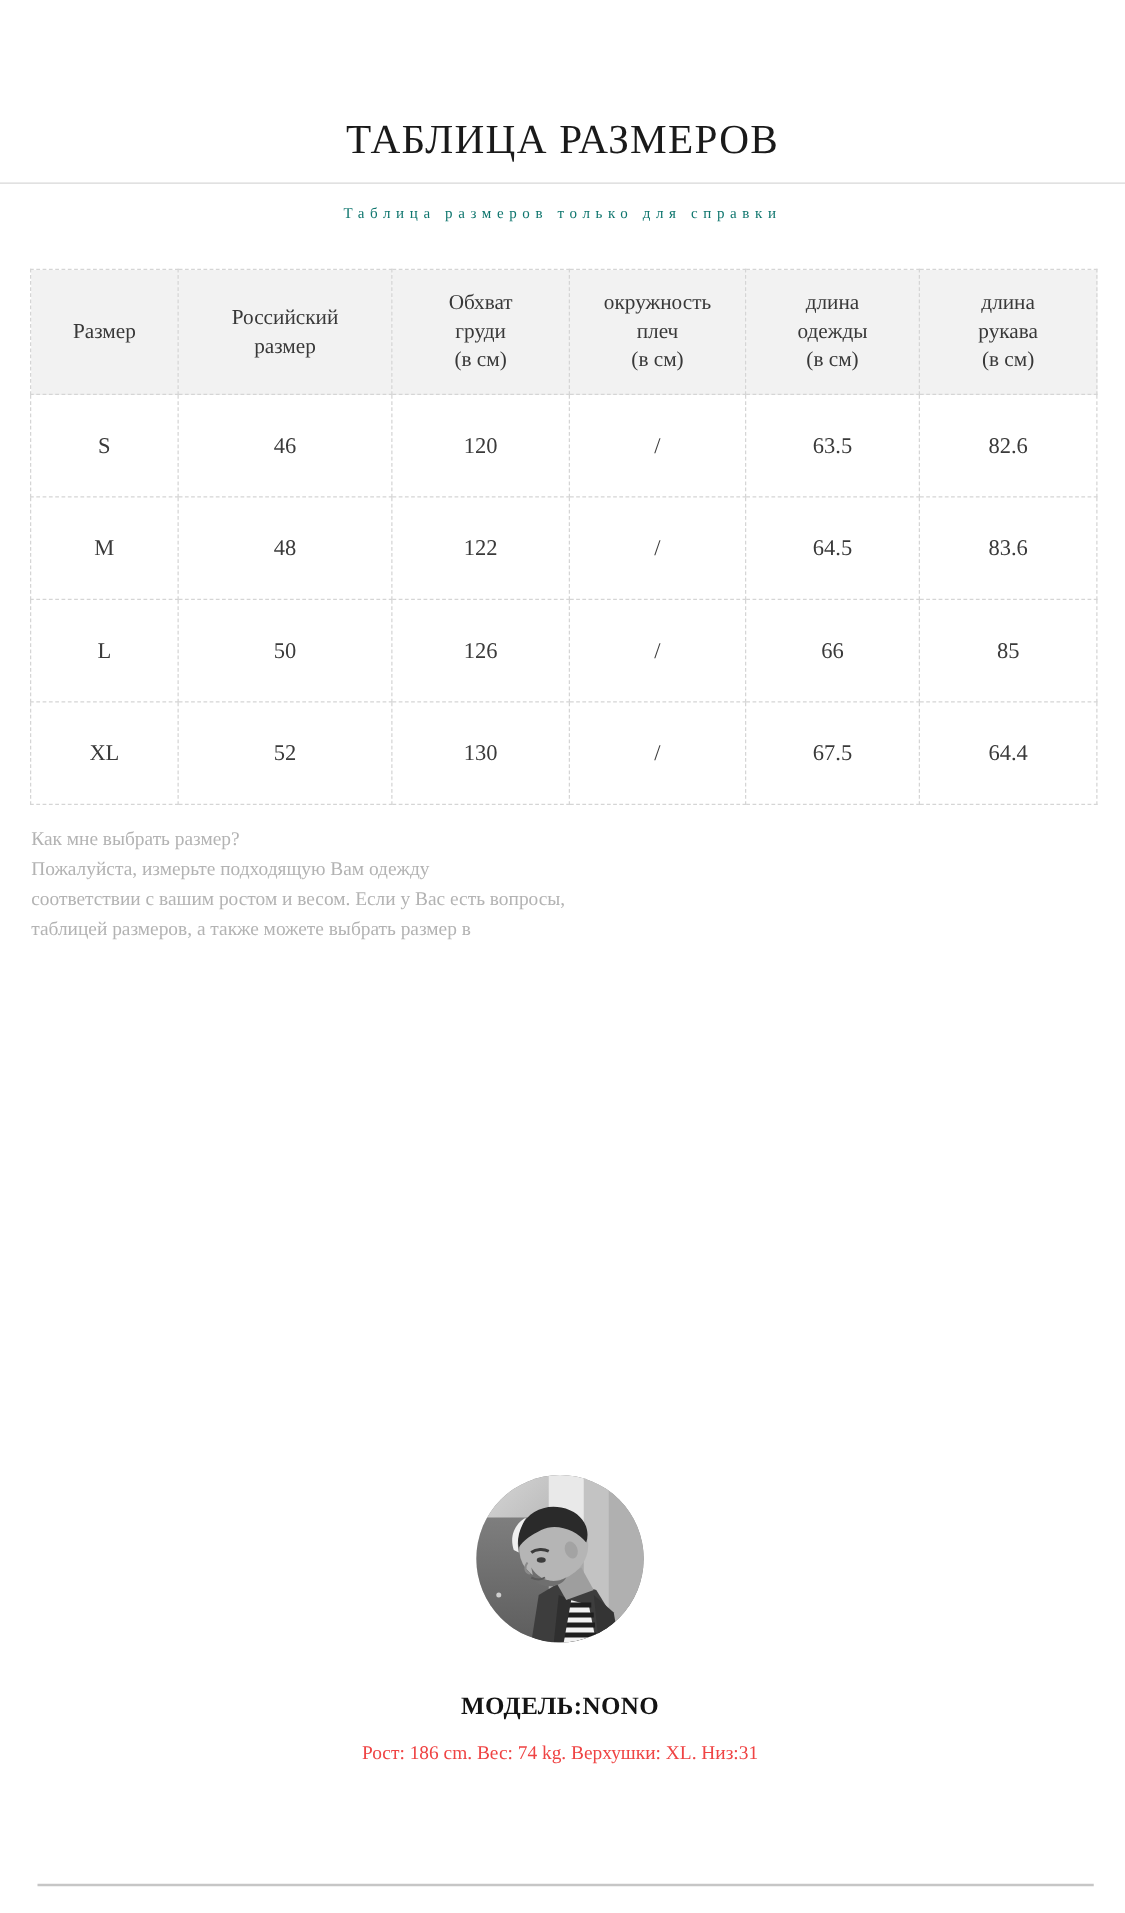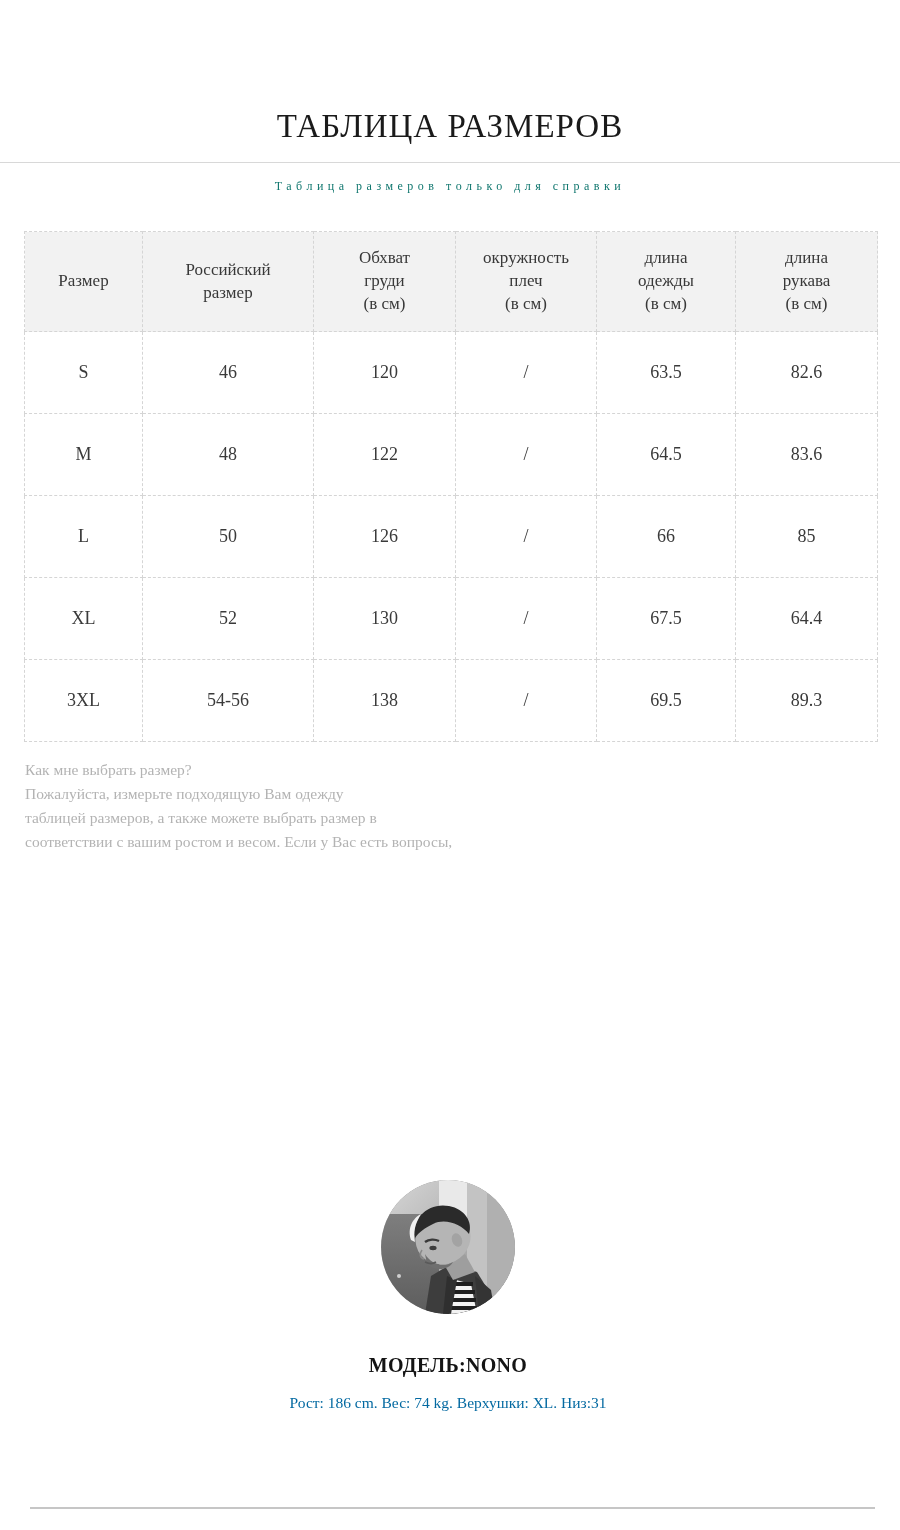--- a/index.html
+++ b/index.html
@@ -16,21 +16,21 @@
     overflow: hidden;
   }
 
   
   .page-title {
     text-align: center;
     font-size: 33px;
     font-weight: normal;
     letter-spacing: 1px;
     color: #1a1a1a;
-    margin: 18px;
+    margin: 4px;
     padding-top: 90px;
     line-height: 1.1;
     font-family: "Liberation Serif", "DejaVu Serif", serif;
   }
   .title-rule {
     width: 100%;
     height: 1px;
     background: #d8d8d8;
     margin-top: 16px;
   }
@@ -113,21 +113,21 @@
     margin-top: 40px;
     font-size: 20px;
     font-weight: bold;
     color: #141414;
     letter-spacing: 0.3px;
     font-family: "Liberation Serif", "DejaVu Serif", serif;
   }
   .model-specs {
     margin-top: 17px;
     font-size: 15.5px;
-    color: #0369a1;
+    color: #ef4444;
     font-family: "Liberation Serif", "DejaVu Serif", serif;
   }
 
   
   .footer-rule {
     position: absolute;
     left: 30px;
     top: 1507px;
     width: 845px;
     height: 2px;
@@ -208,37 +208,29 @@
         <td>85</td>
       </tr>
       <tr>
         <td>XL</td>
         <td>52</td>
         <td>130</td>
         <td>/</td>
         <td>67.5</td>
         <td>64.4</td>
       </tr>
-      <tr>
-        <td>3XL</td>
-        <td>54-56</td>
-        <td>138</td>
-        <td>/</td>
-        <td>69.5</td>
-        <td>89.3</td>
-      </tr>
     </tbody>
   </table>
 </div>
 
 <div class="guide">
   <div>Как мне выбрать размер?</div>
   <div>Пожалуйста, измерьте подходящую Вам одежду</div>
+  <div>соответствии с вашим ростом и весом. Если у Вас есть вопросы,</div>
   <div>таблицей размеров, а также можете выбрать размер в</div>
-  <div>соответствии с вашим ростом и весом. Если у Вас есть вопросы,</div>
 </div>
 
 <div class="model-block">
   <div class="model-photo">
     <svg width="134" height="134" viewBox="0 0 134 134">
       <defs>
         <clipPath id="circClip">
             <circle cx="67" cy="67" r="67"></circle>
           </clipPath>
         <linearGradient id="wallG" x1="0" y1="0" x2="1" y2="1">

